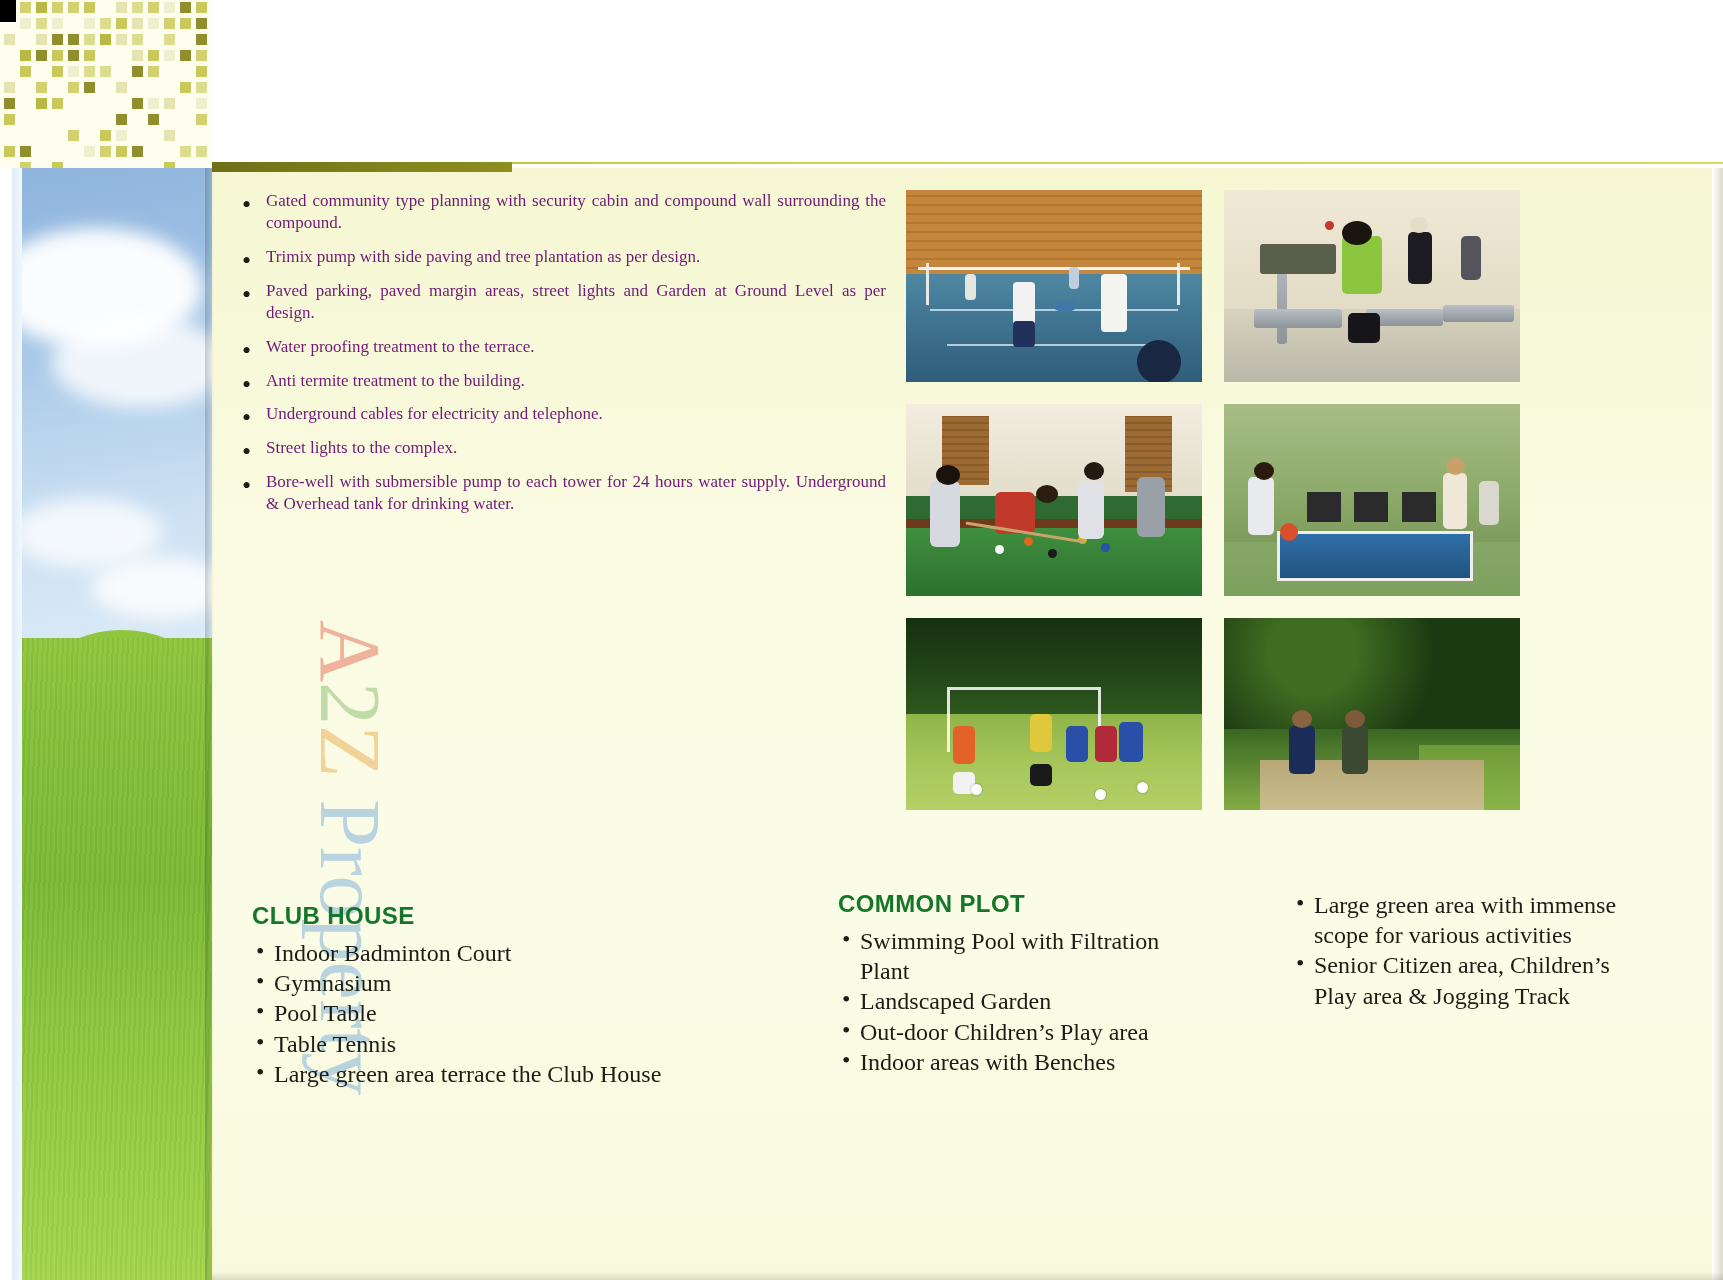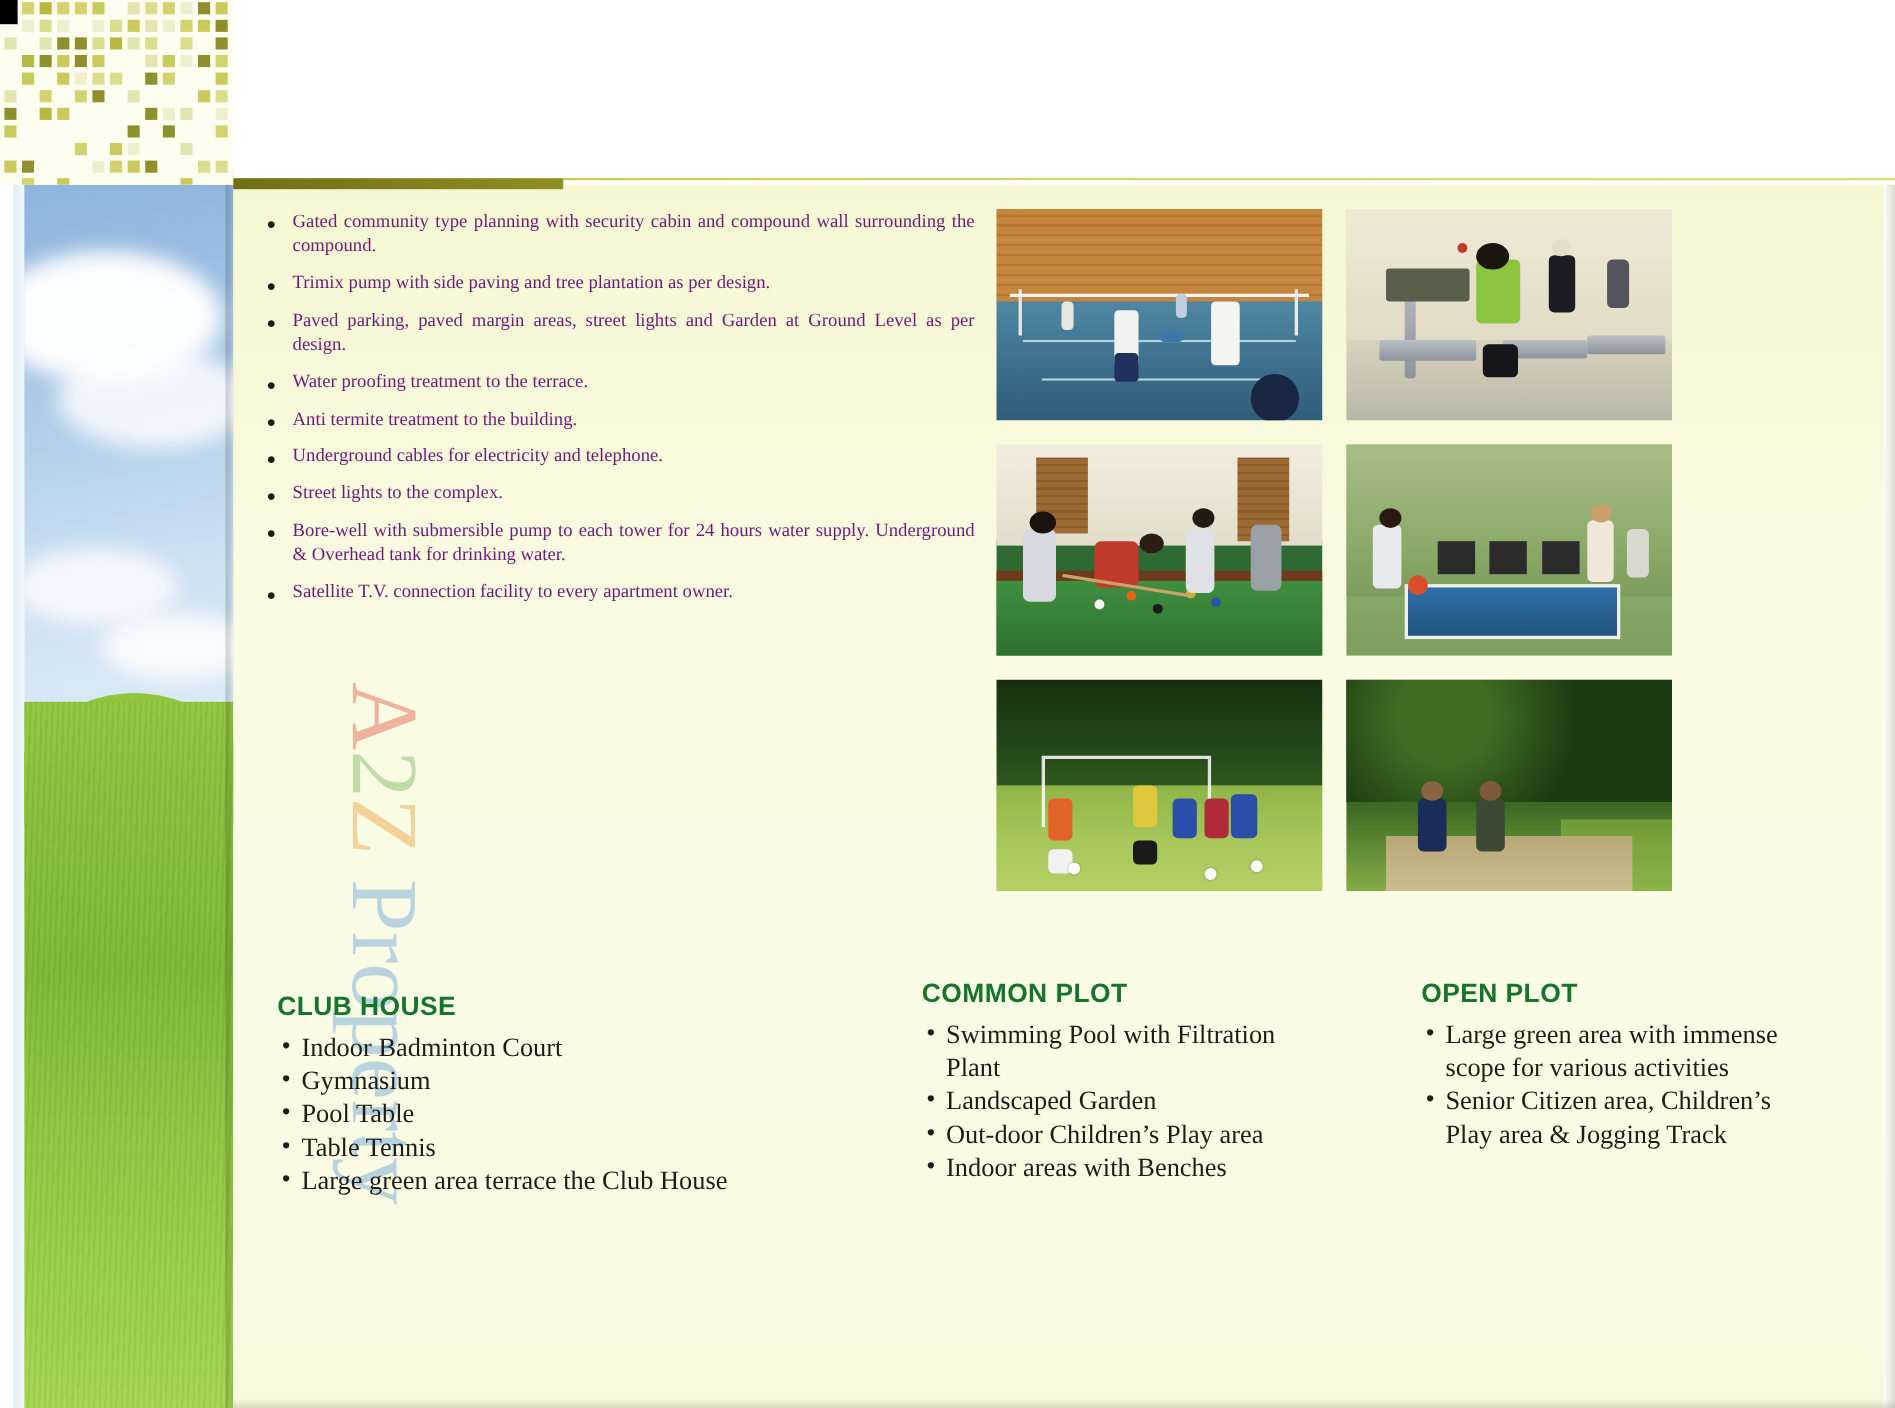--- a/index.html
+++ b/index.html
@@ -290,21 +290,20 @@
 
   <ul class="main-list">
     <li class="just">Gated community type planning with security cabin and compound wall surrounding the compound.</li>
     <li class="just">Trimix pump with side paving and tree plantation as per design.</li>
     <li class="just">Paved parking, paved margin areas, street lights and Garden at Ground Level as per design.</li>
     <li>Water proofing treatment to the terrace.</li>
     <li>Anti termite treatment to the building.</li>
     <li>Underground cables for electricity and telephone.</li>
     <li>Street lights to the complex.</li>
     <li class="just">Bore-well with submersible pump to each tower for 24 hours water supply. Underground &amp; Overhead tank for drinking water.</li>
-    <li class="just">Satellite T.V. connection facility to every apartment owner.</li>
   </ul>
 
   <div class="photos">
 
     <div class="ph p1">
       <div class="wall"></div>
       <div class="floor"></div>
       <div class="netpost" style="left:20px;"></div>
       <div class="netpost" style="right:22px;"></div>
       <div class="netline"></div>
@@ -414,21 +413,20 @@
       <div class="col-head">COMMON PLOT</div>
       <ul>
         <li>Swimming Pool with Filtration Plant</li>
         <li>Landscaped Garden</li>
         <li>Out-door Children’s Play area</li>
         <li>Indoor areas with Benches</li>
       </ul>
     </div>
 
     <div class="col c3">
-      <div class="col-head">OPEN PLOT</div>
       <ul>
         <li>Large green area with immense scope for various activities</li>
         <li>Senior Citizen area, Children’s Play area &amp; Jogging Track</li>
       </ul>
     </div>
 
   </div>
 
   <div class="bot-shadow"></div>
 </div>

